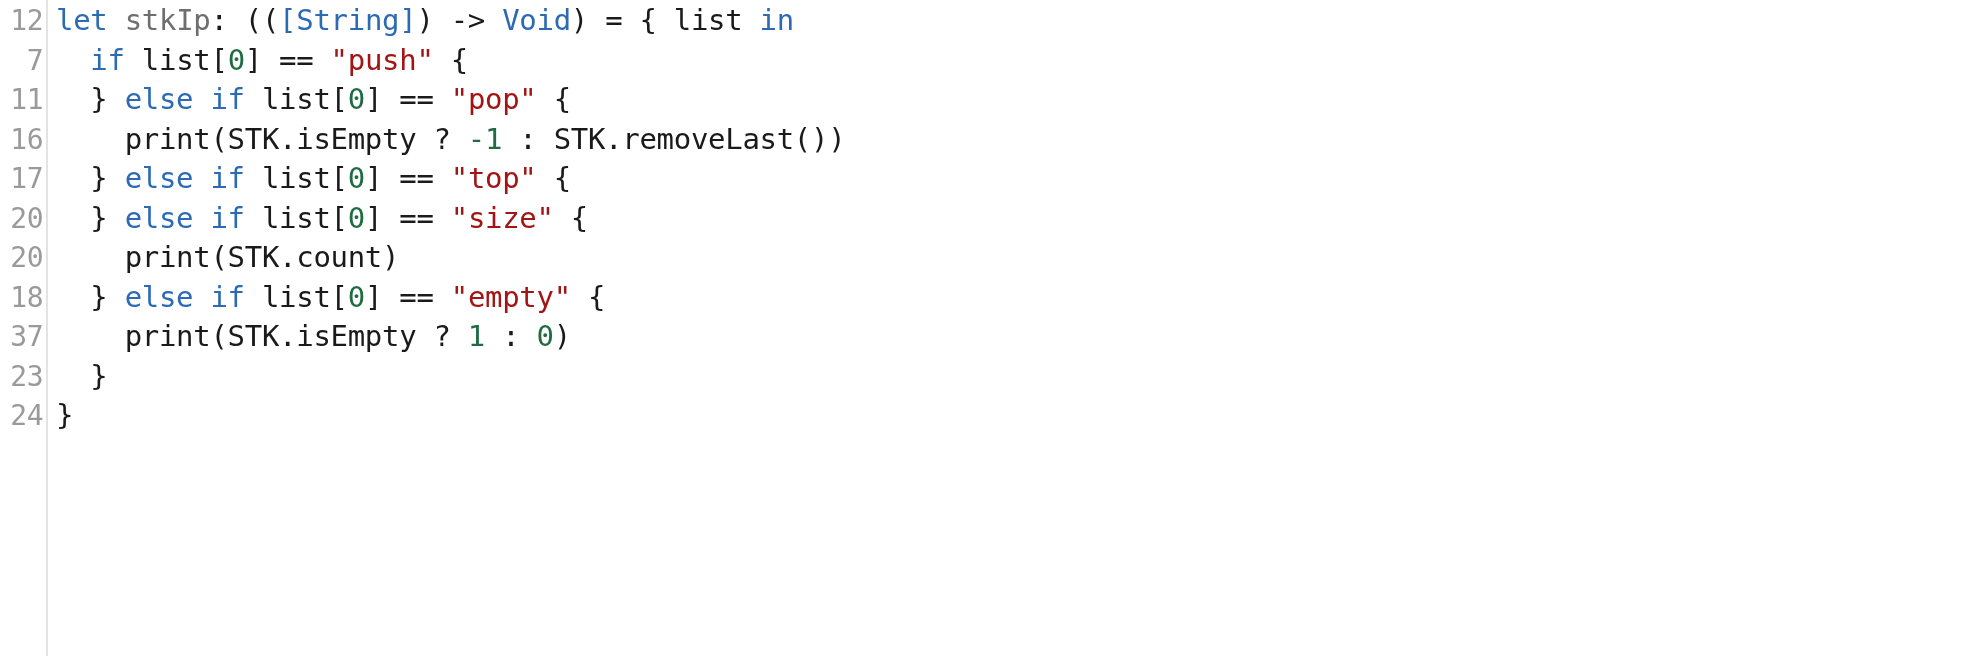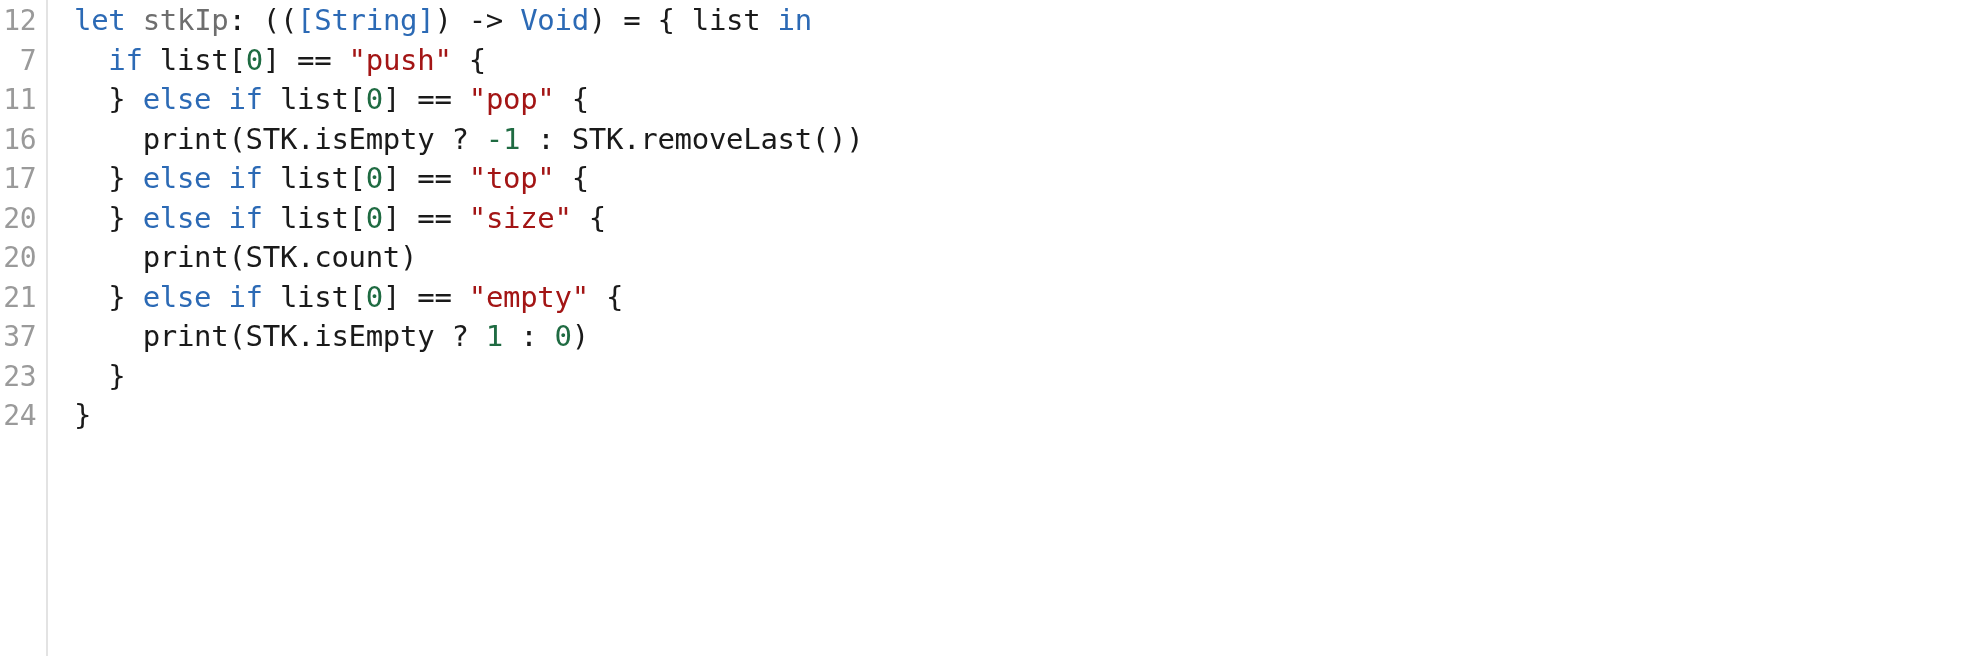--- a/index.html
+++ b/index.html
@@ -30,21 +30,21 @@
     align-items: center;
     height: 39.5px;
     line-height: 39.5px;
     white-space: pre;
   }
 
   .gutter {
     flex: 0 0 auto;
     width: 46px;
     text-align: right;
-    padding-right: 10px;
+    padding-right: 3px;
     box-sizing: border-box;
     color: #9a9a9a;
     font-size: 28px;
     font-family: "DejaVu Sans Mono", "Liberation Mono", monospace;
     letter-spacing: -0.5px;
     user-select: none;
     background: #ffffff;
   }
 
   .gutter-rule {
@@ -58,21 +58,20 @@
 
   .code-text {
     flex: 1 1 auto;
     padding-left: 10px;
     font-size: 29px;
     font-family: "DejaVu Sans Mono", "Liberation Mono", monospace;
     color: #1a1a1a;
     letter-spacing: -0.3px;
     white-space: pre;
     overflow: hidden;
-    margin-left: 18px;
   }
 
   
   .tok-kw    { color: #2c6ab5; }
   .tok-type  { color: #2c6ab5; }
   .tok-str   { color: #a31515; }
   .tok-num   { color: #1f6b42; }
   .tok-plain { color: #1a1a1a; }
   .tok-var   { color: #6e6e6e; }
 </style>
@@ -82,18 +81,18 @@
 <div id="editor">
   <div class="gutter-rule"></div>
   <div id="lines-host">
       <div class="code-line"><div class="gutter">12</div><div class="code-text"><span class="tok-kw">let</span><span class="tok-plain"> </span><span class="tok-var">stkIp</span><span class="tok-plain">: ((</span><span class="tok-type">[String]</span><span class="tok-plain">) -&gt; </span><span class="tok-type">Void</span><span class="tok-plain">) = { list </span><span class="tok-kw">in</span></div></div>
       <div class="code-line"><div class="gutter">7</div><div class="code-text"><span class="tok-plain">  </span><span class="tok-kw">if</span><span class="tok-plain"> list[</span><span class="tok-num">0</span><span class="tok-plain">] == </span><span class="tok-str">"push"</span><span class="tok-plain"> {</span></div></div>
       <div class="code-line"><div class="gutter">11</div><div class="code-text"><span class="tok-plain">  } </span><span class="tok-kw">else</span><span class="tok-plain"> </span><span class="tok-kw">if</span><span class="tok-plain"> list[</span><span class="tok-num">0</span><span class="tok-plain">] == </span><span class="tok-str">"pop"</span><span class="tok-plain"> {</span></div></div>
       <div class="code-line"><div class="gutter">16</div><div class="code-text"><span class="tok-plain">    print(STK.isEmpty ? </span><span class="tok-num">-1</span><span class="tok-plain"> : STK.removeLast())</span></div></div>
       <div class="code-line"><div class="gutter">17</div><div class="code-text"><span class="tok-plain">  } </span><span class="tok-kw">else</span><span class="tok-plain"> </span><span class="tok-kw">if</span><span class="tok-plain"> list[</span><span class="tok-num">0</span><span class="tok-plain">] == </span><span class="tok-str">"top"</span><span class="tok-plain"> {</span></div></div>
       <div class="code-line"><div class="gutter">20</div><div class="code-text"><span class="tok-plain">  } </span><span class="tok-kw">else</span><span class="tok-plain"> </span><span class="tok-kw">if</span><span class="tok-plain"> list[</span><span class="tok-num">0</span><span class="tok-plain">] == </span><span class="tok-str">"size"</span><span class="tok-plain"> {</span></div></div>
       <div class="code-line"><div class="gutter">20</div><div class="code-text"><span class="tok-plain">    print(STK.count)</span></div></div>
-      <div class="code-line"><div class="gutter">21</div><div class="code-text"><span class="tok-plain">  } </span><span class="tok-kw">else</span><span class="tok-plain"> </span><span class="tok-kw">if</span><span class="tok-plain"> list[</span><span class="tok-num">0</span><span class="tok-plain">] == </span><span class="tok-str">"empty"</span><span class="tok-plain"> {</span></div></div>
+      <div class="code-line"><div class="gutter">18</div><div class="code-text"><span class="tok-plain">  } </span><span class="tok-kw">else</span><span class="tok-plain"> </span><span class="tok-kw">if</span><span class="tok-plain"> list[</span><span class="tok-num">0</span><span class="tok-plain">] == </span><span class="tok-str">"empty"</span><span class="tok-plain"> {</span></div></div>
       <div class="code-line"><div class="gutter">37</div><div class="code-text"><span class="tok-plain">    print(STK.isEmpty ? </span><span class="tok-num">1</span><span class="tok-plain"> : </span><span class="tok-num">0</span><span class="tok-plain">)</span></div></div>
       <div class="code-line"><div class="gutter">23</div><div class="code-text"><span class="tok-plain">  }</span></div></div>
       <div class="code-line"><div class="gutter">24</div><div class="code-text"><span class="tok-plain">}</span></div></div>
     </div>
 </div>
 
 </body></html>

